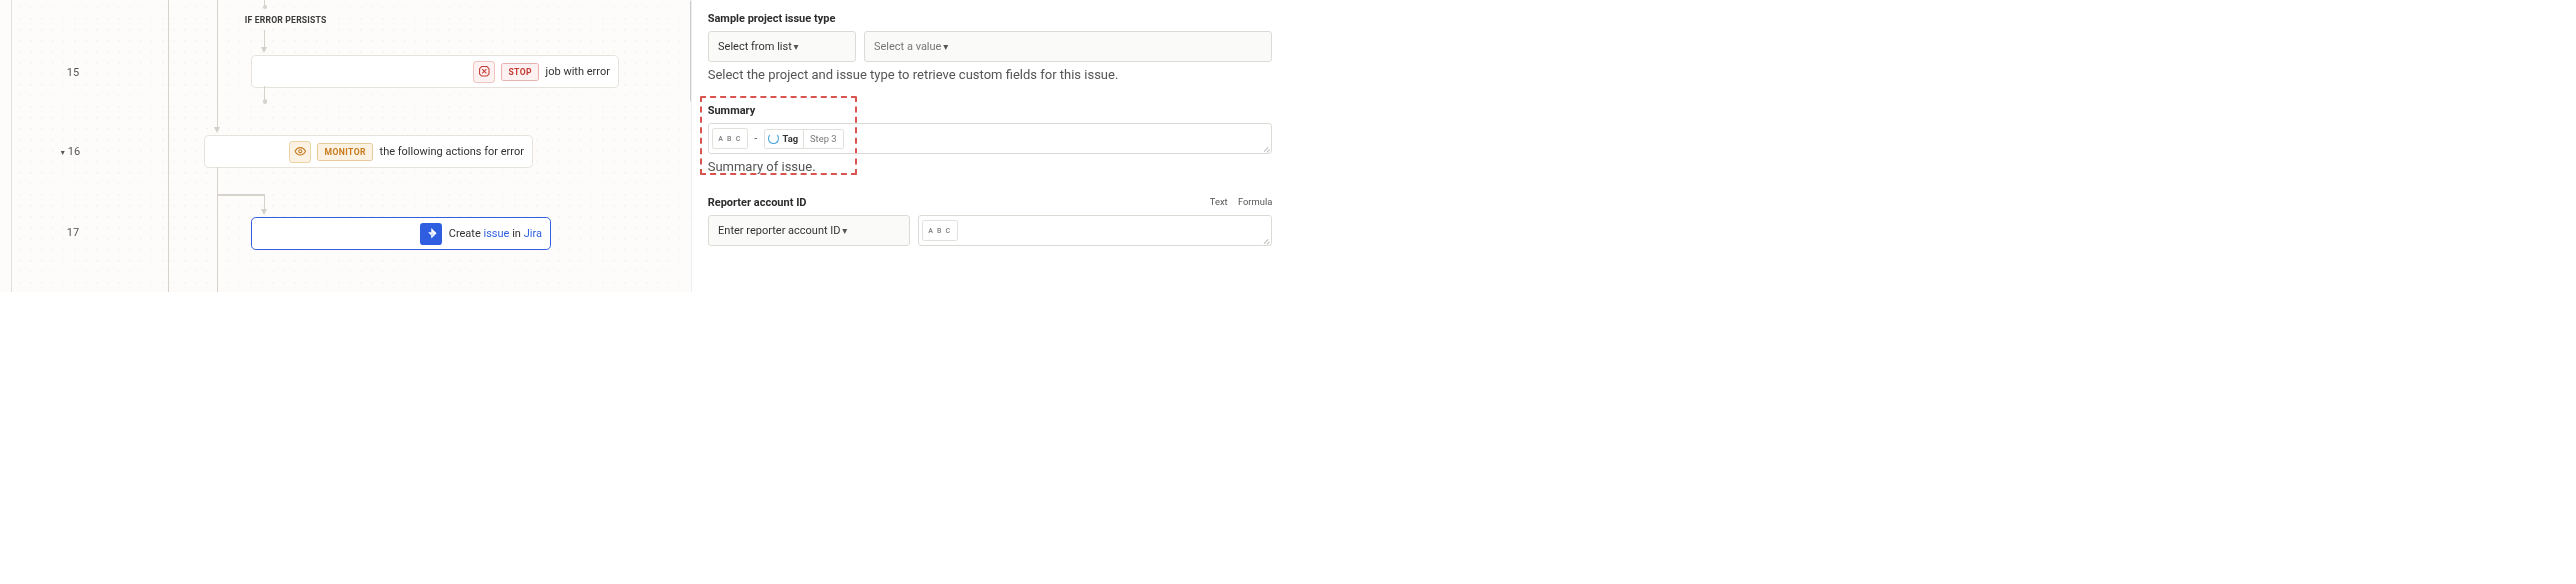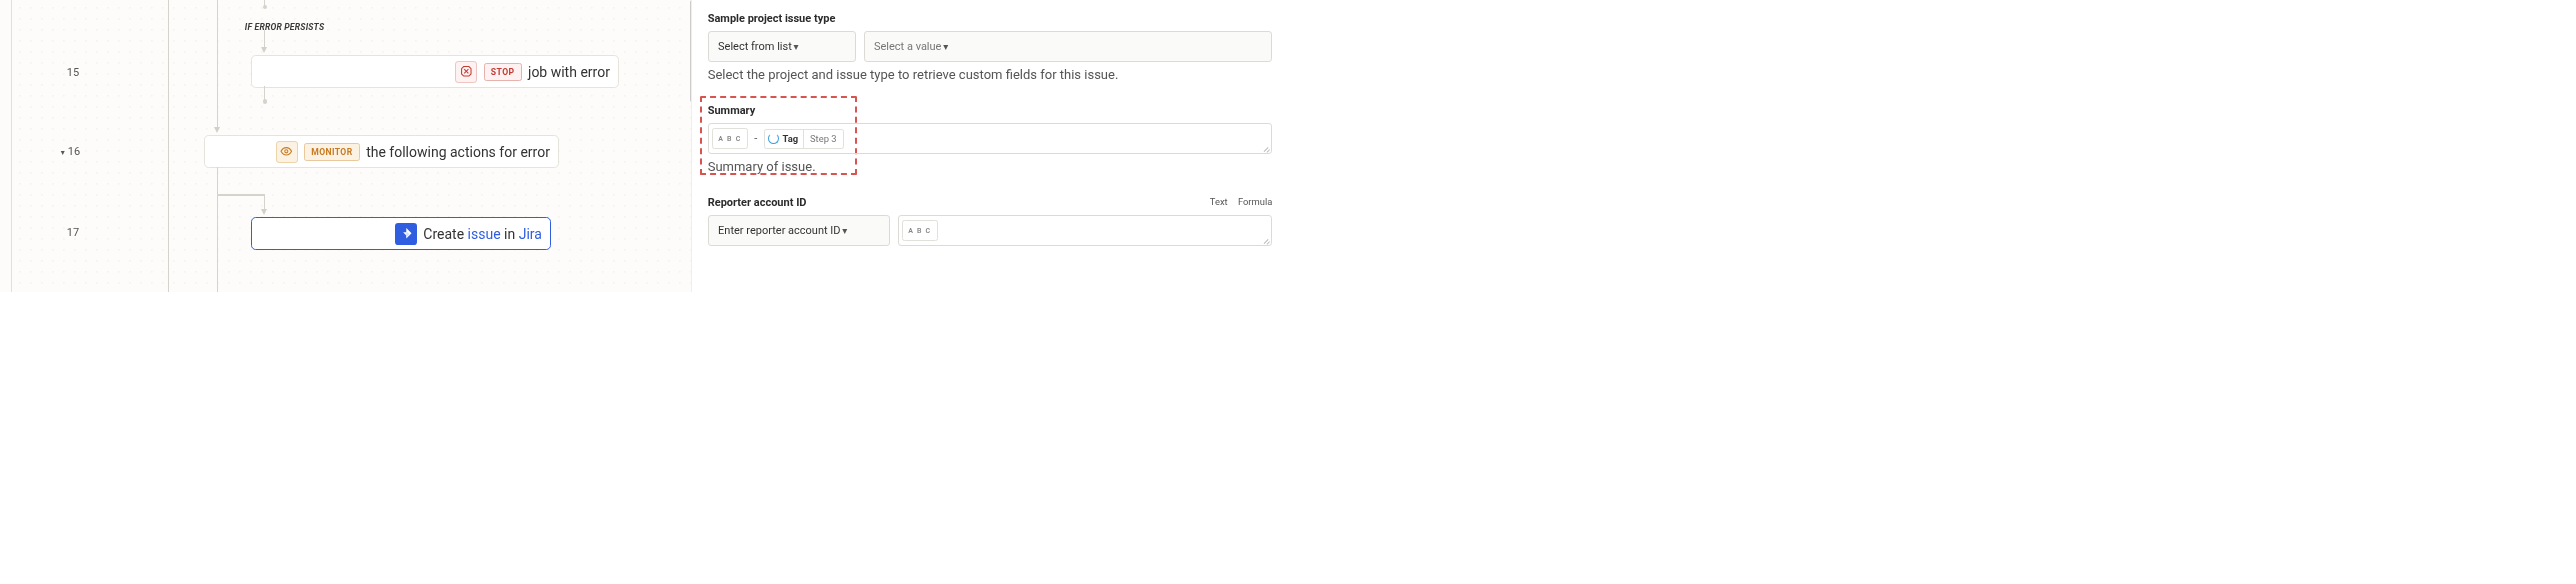--- a/index.html
+++ b/index.html
@@ -151,21 +151,21 @@
     color:#fff;
   }
   .stop-icon-wrap {
     background:#fdf2f1;
     border:0.8px solid #f0c4c0;
   }
   .monitor-icon-wrap {
     background:#fbf2e3;
     border:0.8px solid #ecd3a8;
   }
-  .step-text { color:#333; font-size:14px; }
+  .step-text { color:#333; font-size:11px; }
   .step-text a { color:#2f5fe0; text-decoration:none; }
 
   .bracket {
     position:absolute;
     border-left: 1.6px solid #d6d2cc;
     border-bottom-left-radius: 6.3px;
     border-top-left-radius: 6.3px;
   }
 
   
@@ -293,21 +293,21 @@
     <div class="scroll-track-left">
       <div class="scroll-thumb" style="top:0;height:102px;"></div>
     </div>
 
     <div class="step-number" style="left:55px; top:66px;">15</div>
     <div class="step-number caret" style="left:49px; top:145px;">16</div>
     <div class="step-number" style="left:55px; top:226px;">17</div>
 
     <div class="bracket" style="left:156px; top:-15.7px; height:314px; width:7.9px;"></div>
 
-    <div class="section-label" style="left:233px; top:22px;font-style:italic;">IF ERROR PERSISTS</div>
+    <div class="section-label" style="left:233px; top:15px;">IF ERROR PERSISTS</div>
 
     <div class="connector-v" style="left:252px; top:-7.9px; height:14px;"></div>
     <div class="connector-dot" style="left:251px; top:4.7px;"></div>
     <div class="connector-v" style="left:252px; top:30px; height:19px;"></div>
     <div class="connector-arrow" style="left:249px; top:47px;"></div>
 
     <div class="step-card" style="left:239px; top:55px; width:368px;">
       <div class="step-icon stop-icon-wrap">
         <svg width="12.6" height="12.6" viewBox="0 0 24 24" fill="none" stroke="#c43b34" stroke-width="2">
             <polygon points="7,3 17,3 21,7 21,17 17,21 7,21 3,17 3,7"></polygon>
@@ -318,21 +318,21 @@
       <span class="badge badge-stop">STOP</span>
       <span class="step-text">job with error</span>
     </div>
 
     <div class="connector-v" style="left:252px; top:86px; height:14px;"></div>
     <div class="connector-dot" style="left:251px; top:99px;"></div>
 
     <div class="connector-v" style="left:205px; top:-7.9px; height:137px;"></div>
     <div class="connector-arrow" style="left:202px; top:127px;"></div>
 
-    <div class="step-card" style="left:192px; top:135px; width:355px;">
+    <div class="step-card" style="left:192px; top:135px; width:329px;">
       <div class="step-icon monitor-icon-wrap">
         <svg width="12.6" height="12.6" viewBox="0 0 24 24" fill="none" stroke="#c87a1f" stroke-width="2">
             <path d="M2 12s3.5-7 10-7 10 7 10 7-3.5 7-10 7S2 12 2 12z"></path>
             <circle cx="12" cy="12" r="3"></circle>
           </svg>
       </div>
       <span class="badge badge-monitor">MONITOR</span>
       <span class="step-text">the following actions for error</span>
     </div>
 
@@ -391,21 +391,21 @@
       <div class="help-text">Summary of issue.</div>
     </div>
 
     <div class="field-group field-rel" style="margin-top:22px;">
       <div class="field-label">Reporter account ID</div>
       <div class="tabs-right">
         <span>Text</span>
         <span>Formula</span>
       </div>
       <div class="field-row" style="margin-top:3.1px;">
-        <div class="select-box" style="width:182px;">
+        <div class="select-box" style="width:202px;">
           <span>Enter reporter account ID</span>
           <span class="chev">▼</span>
         </div>
         <div class="summary-box" style="flex:1; padding:3.1px;">
           <span class="abc-chip">A B C</span>
           <span class="resize-handle"></span>
         </div>
       </div>
     </div>
 

